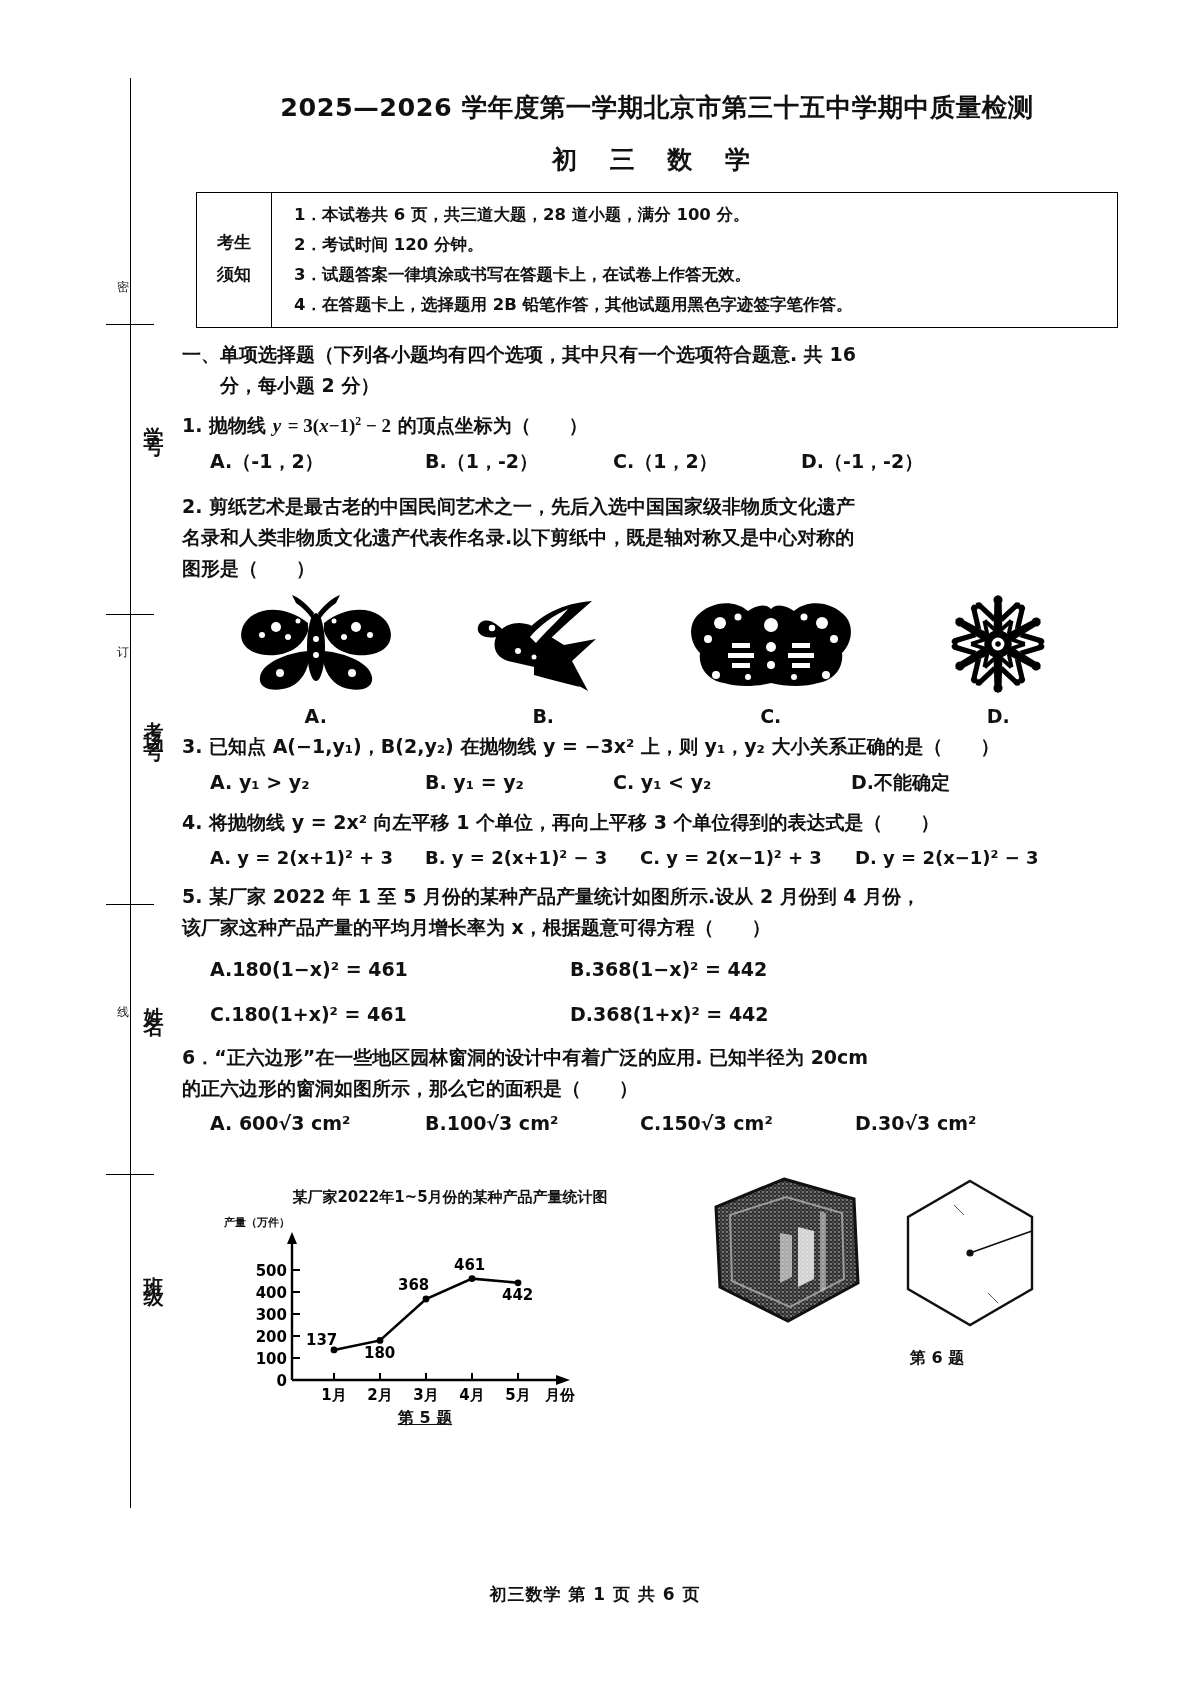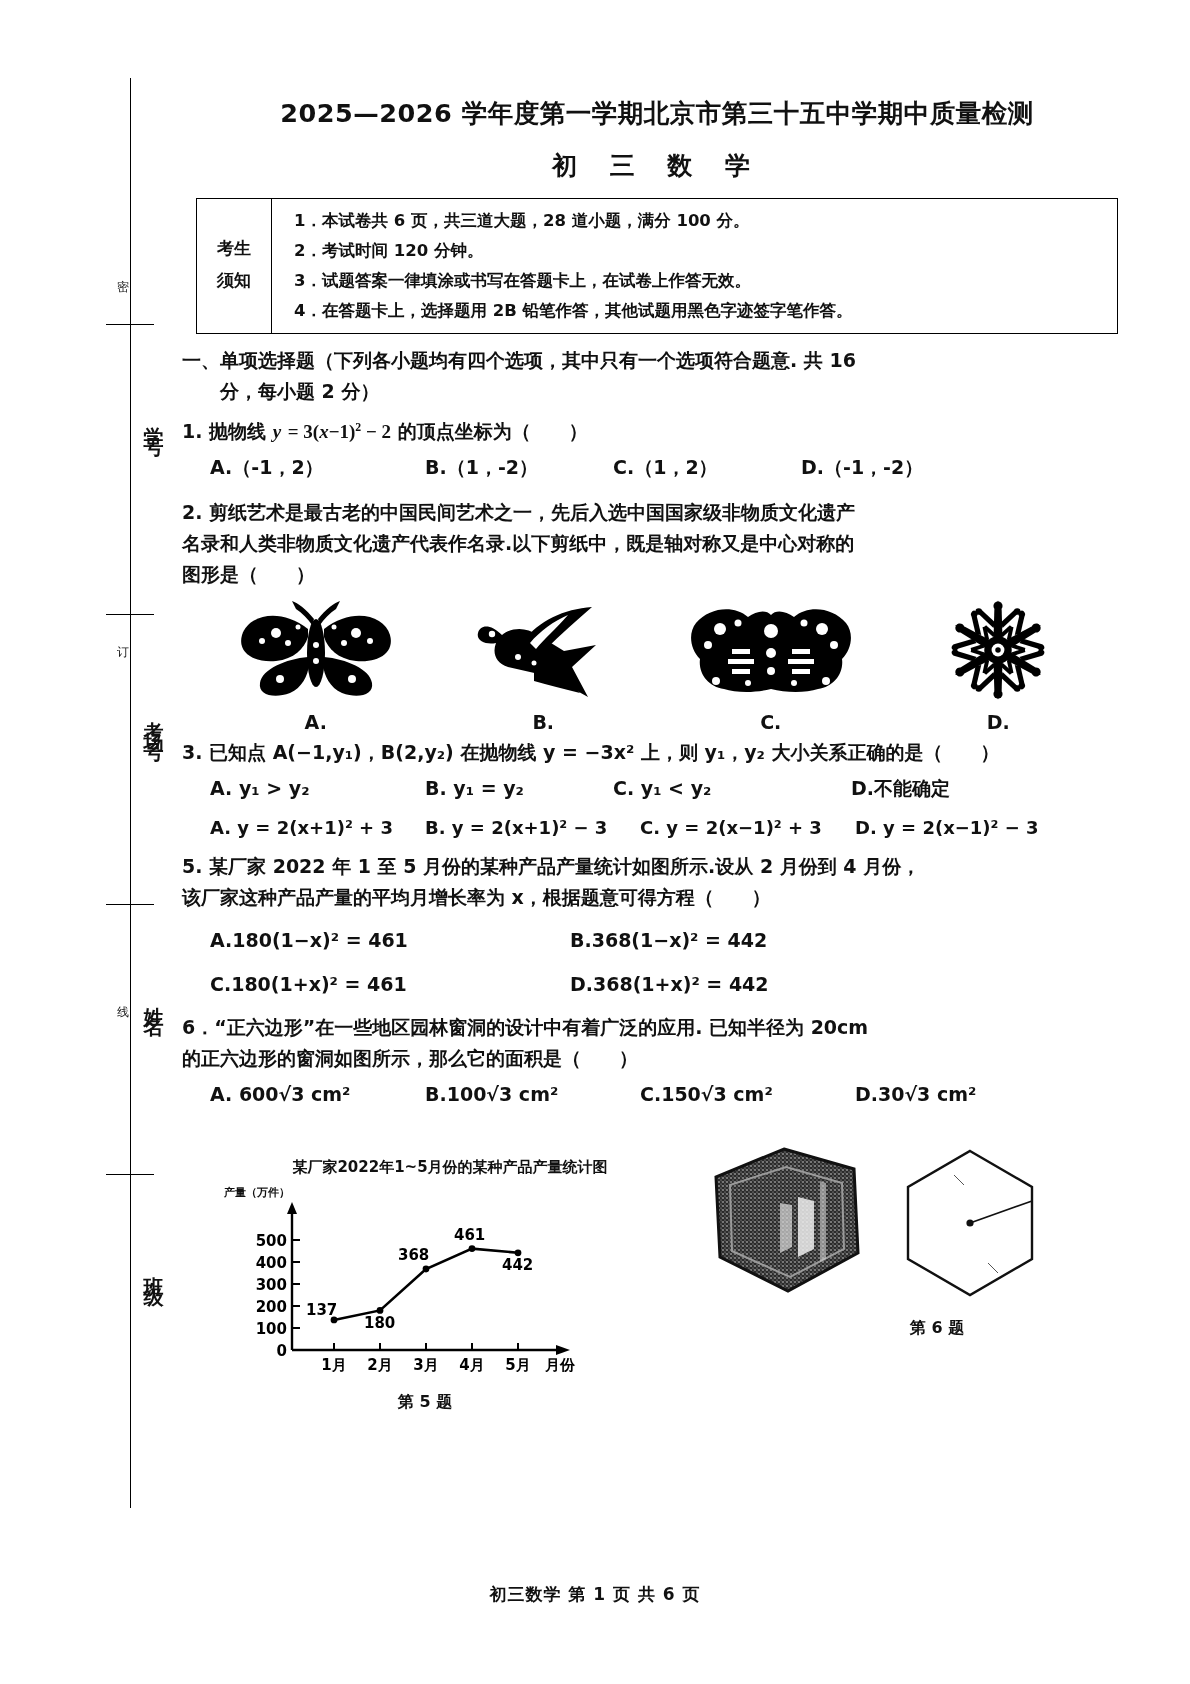--- a/index.html
+++ b/index.html
@@ -30,21 +30,21 @@
     text-align:center;
   }
   .vsmall{
     position:absolute;left:52px;
     writing-mode:vertical-rl;
     font-size:12px;letter-spacing:3px;
     font-family:"DejaVu Sans","Liberation Sans",sans-serif;
   }
 
   
-  .content{position:absolute;left:182px;top:96px;width:950px;}
+  .content{position:absolute;left:182px;top:90px;width:950px;}
 
   .doc-title{
     font-size:25.5px;font-weight:700;text-align:center;
     font-family:"DejaVu Sans","Liberation Sans",sans-serif;
     letter-spacing:.5px;white-space:nowrap;
   }
   .doc-subtitle{
     margin-top:18px;
     font-size:25px;font-weight:700;text-align:center;
     font-family:"DejaVu Sans","Liberation Sans",sans-serif;
@@ -307,20 +307,21 @@
       <span class="stem">3. 已知点 A(−1,y₁)，B(2,y₂) 在抛物线 y = −3x² 上，则 y₁，y₂ 大小关系正确的是（　　）</span>
       <div class="opts indent">
         <span class="opt w215">A. y₁ &gt; y₂</span>
         <span class="opt w188">B. y₁ = y₂</span>
         <span class="opt w238">C. y₁ &lt; y₂</span>
         <span class="opt">D.不能确定</span>
       </div>
     </div>
 
     <div class="q" style="margin-top:9px;">
+      <span class="stem">4. 将抛物线 y = 2x² 向左平移 1 个单位，再向上平移 3 个单位得到的表达式是（　　）</span>
       <div class="opts indent" style="font-size:18px;">
         <span class="opt w215">A. y = 2(x+1)² + 3</span>
         <span class="opt w215">B. y = 2(x+1)² − 3</span>
         <span class="opt w215">C. y = 2(x−1)² + 3</span>
         <span class="opt">D. y = 2(x−1)² − 3</span>
       </div>
     </div>
 
     <div class="q" style="margin-top:9px;">
       <span class="stem">5. 某厂家 2022 年 1 至 5 月份的某种产品产量统计如图所示.设从 2 月份到 4 月份，</span>
@@ -402,21 +403,21 @@
 
           <g font-family="DejaVu Sans, Liberation Sans, sans-serif" font-size="15" font-weight="700" text-anchor="middle" fill="#000">
             <text x="104" y="170">1月</text>
             <text x="150" y="170">2月</text>
             <text x="196" y="170">3月</text>
             <text x="242" y="170">4月</text>
             <text x="288" y="170">5月</text>
             <text x="330" y="170">月份</text>
           </g>
         </svg>
-        <div class="figcap" style="margin-left:-40px;margin-top:16px;">第 5 题</div>
+        <div class="figcap" style="margin-left:-40px;margin-top:2px;text-decoration:underline;">第 5 题</div>
       </div>
 
       <div class="hexwrap">
         <svg width="370" height="175" viewBox="0 0 370 175">
           <defs>
             <pattern id="stone" width="4" height="4" patternUnits="userSpaceOnUse">
               <rect width="4" height="4" fill="#2a2a2a"></rect>
               <circle cx="1" cy="1" r="0.8" fill="#d9d9d9"></circle>
               <circle cx="3" cy="3" r="0.6" fill="#bdbdbd"></circle>
               <circle cx="3.2" cy="0.8" r="0.4" fill="#8a8a8a"></circle>

